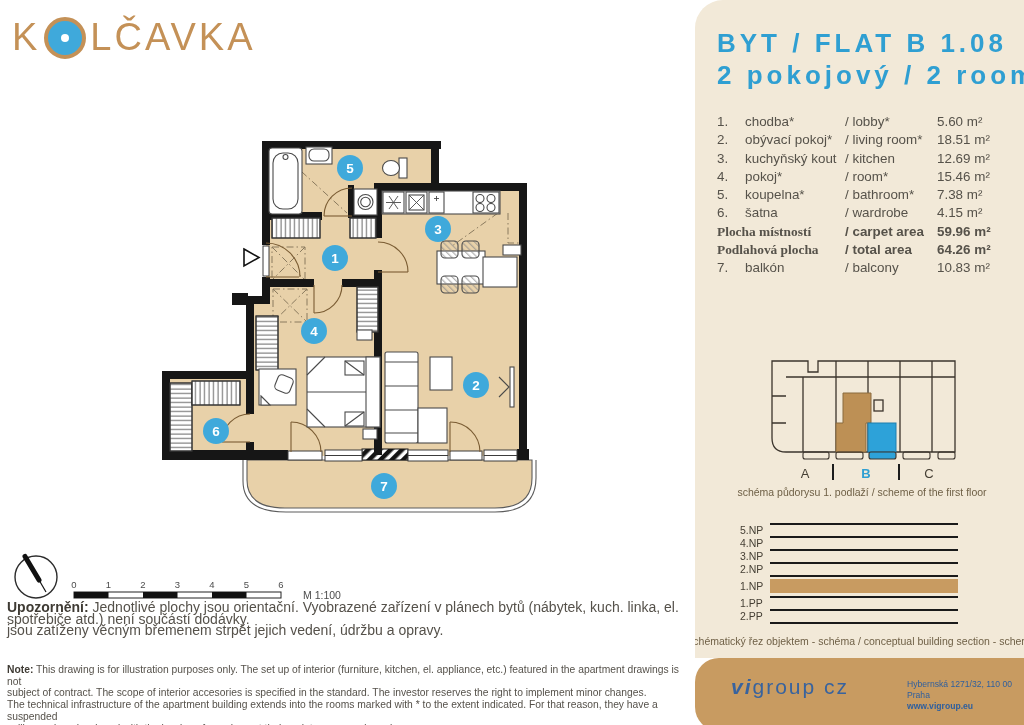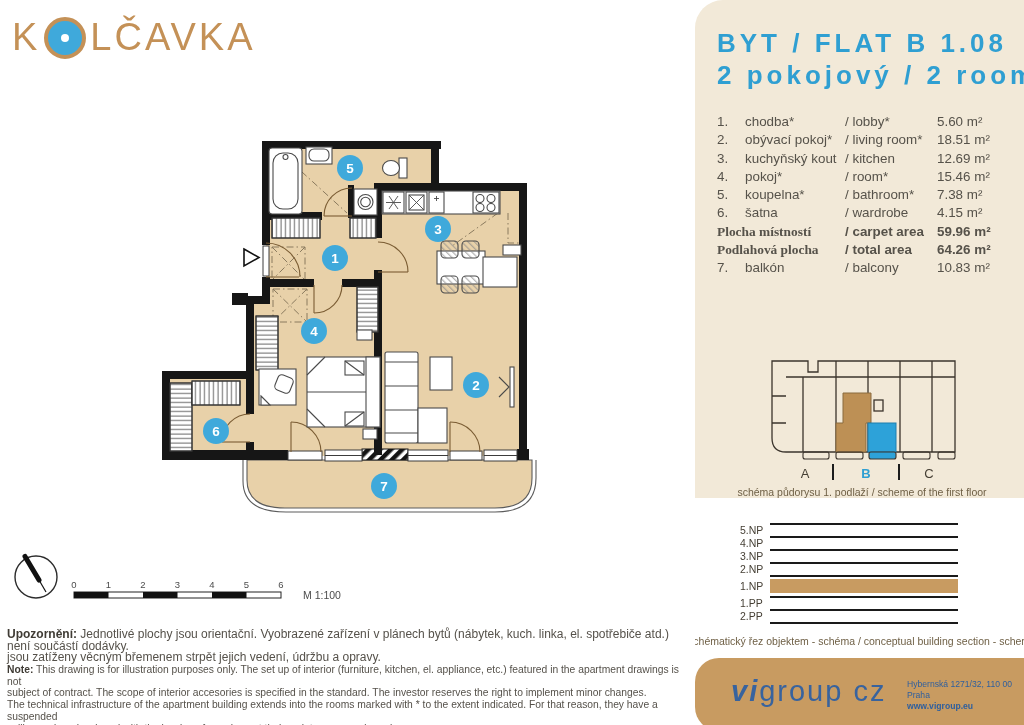--- a/index.html
+++ b/index.html
@@ -9,39 +9,39 @@
   
   .logo{left:12px;top:16px;display:flex;align-items:center;gap:3px;
         color:#c49157;font-size:38px;font-weight:500;letter-spacing:3px;}
   .logo .omark{width:34px;height:34px;border-radius:50%;border:4px solid #c49157;
         background:#3fa9db;position:relative;margin:0 1px;}
   .logo .omark::after{content:"";position:absolute;left:50%;top:50%;width:8px;height:8px;
         margin:-4px 0 0 -4px;border-radius:50%;background:#fff;}
   
   .plan-svg{left:0;top:0;width:690px;height:725px;}
   
-  .cz-note{left:7px;top:629px;width:672px;font-size:12px;line-height:11.7px;color:#55514a;}
+  .cz-note{left:7px;top:602px;width:672px;font-size:14px;line-height:11.7px;color:#55514a;}
   .en-note{left:7px;top:664px;width:672px;font-size:10.3px;line-height:11.7px;color:#55514a;}
   .cz-note b,.en-note b{color:#3f3b34;}
   
-  .sidebar{left:695px;top:0;width:329px;height:498px;background:#f2e9d8;
+  .sidebar{left:695px;top:0;width:329px;height:658px;background:#f2e9d8;
            border-radius:28px 0 0 0;}
   .title{position:absolute;left:22px;top:27px;color:#2f9fd2;font-size:26px;font-weight:700;
          letter-spacing:4px;line-height:32px;white-space:nowrap;}
   .roomtable{position:absolute;left:22px;top:113px;width:288px;color:#56524a;font-size:13.4px;}
   .rrow{display:grid;grid-template-columns:28px 100px 92px 1fr;height:18.3px;line-height:18.3px;}
   .rrow .area{text-align:left;}
   .rrow.bold{font-weight:700;}
   .rrow.bold .cz{grid-column:1 / 3;font-family:Liberation Serif, serif;}
   .scheme-svg{left:695px;top:340px;width:329px;height:170px;}
   .section-svg{left:695px;top:512px;width:329px;height:146px;}
   
   .footer{left:695px;top:658px;width:340px;height:73px;background:#c89b61;
           border-radius:24px 0 0 24px;}
-  .flogo{position:absolute;left:36px;top:17px;color:#38639e;font-size:29px;letter-spacing:2px;}
+  .flogo{position:absolute;left:36px;top:17px;color:#38639e;font-size:21px;letter-spacing:2px;}
   .flogo .vi{font-weight:700;font-style:italic;}
   .faddr{position:absolute;left:212px;top:21px;color:#2f5f9e;font-size:8.6px;line-height:11px;}
   .faddr .web{font-weight:700;}
   svg text{font-family:"Liberation Sans",sans-serif;}
 </style>
 </head>
 <body>
 
 <div class="abs logo">
   <span>K</span>

